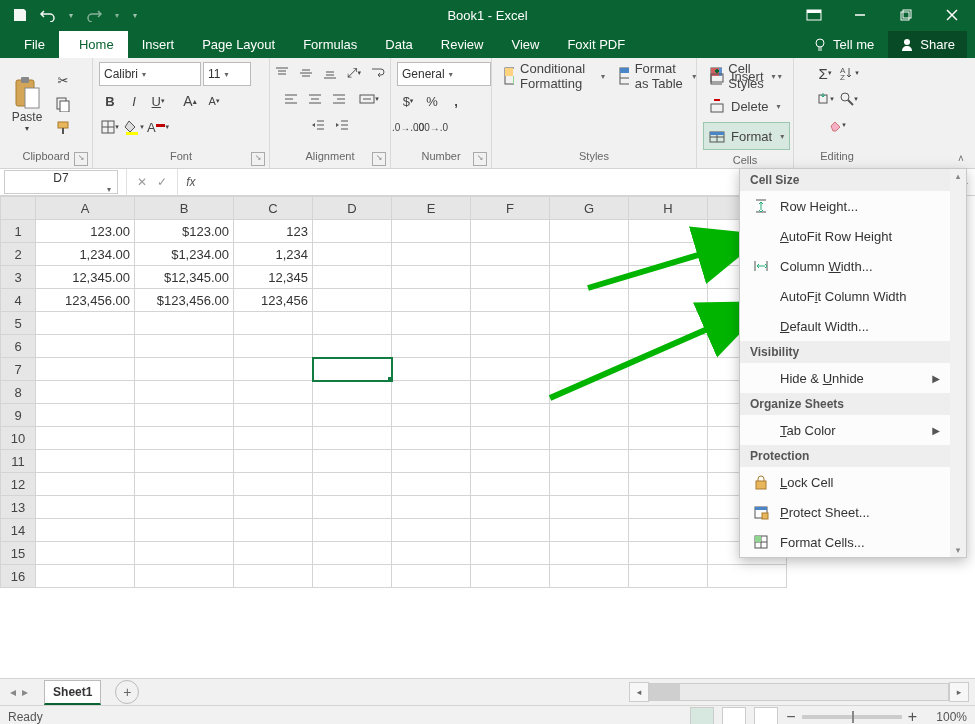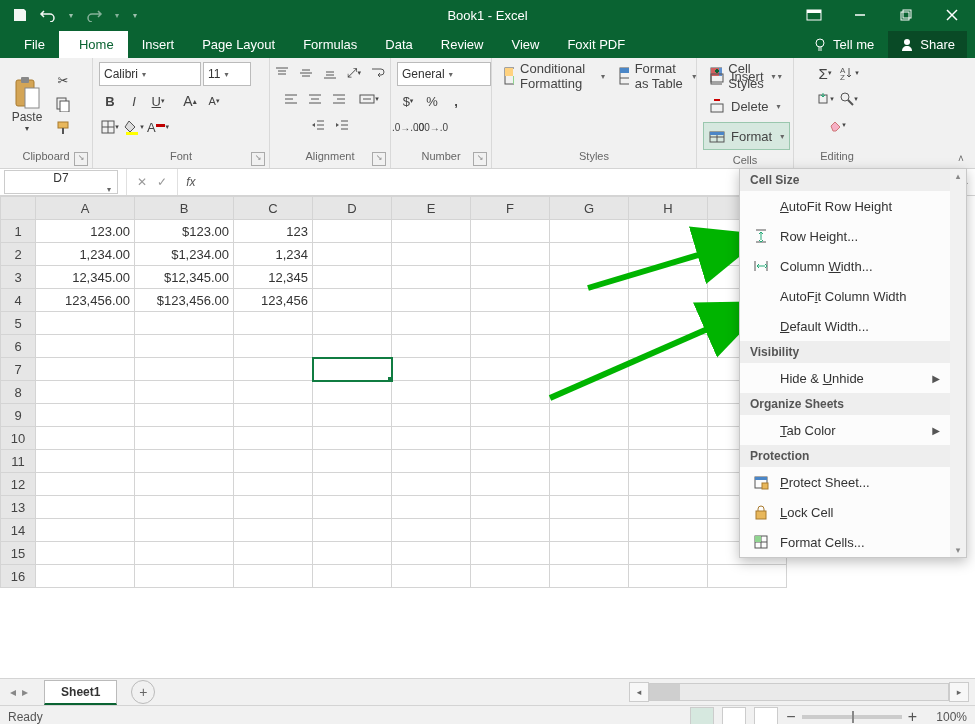--- a/index.html
+++ b/index.html
@@ -40,21 +40,21 @@
   table.sheet{border-collapse:collapse;table-layout:fixed;}
   .sheet th,.sheet td{border:1px solid #d4d4d4;height:22px;padding:0 4px;font-size:13px;color:#333;overflow:hidden;white-space:nowrap;}
   .sheet thead th{background:#e6e6e6;font-weight:normal;text-align:center;color:#444;}
   .sheet tbody th{background:#e6e6e6;font-weight:normal;text-align:center;width:26px;color:#444;}
   .sheet .corner{background:#e6e6e6;width:26px;}
   .sheet td{text-align:right;}
   .sel{outline:2px solid #107c41;outline-offset:-1px;position:relative;}
   .sel::after{content:"";position:absolute;right:-3px;bottom:-3px;width:6px;height:6px;background:#107c41;}
   .sheettabs{height:26px;border-top:1px solid #d4d4d4;display:flex;align-items:center;background:#f1f1f1;position:relative;}
   .navarrows{display:flex;gap:6px;padding:0 10px;color:#888;}
-  .stab{padding:4px 16px;background:#fff;border:1px solid #bbb;border-bottom:2px solid #0a6332;font-size:12px;font-weight:bold;color:#333;margin-left:6px;}
+  .stab{padding:4px 8px;background:#fff;border:1px solid #bbb;border-bottom:2px solid #0a6332;font-size:12px;font-weight:bold;color:#333;margin-left:6px;}
   .newsheet{width:22px;height:22px;border:1px solid #bbb;border-radius:50%;display:flex;align-items:center;justify-content:center;margin-left:14px;color:#666;font-size:14px;}
   .hscroll{position:absolute;right:6px;top:4px;width:340px;height:18px;display:flex;align-items:center;}
   .hscroll .trk{flex:1;height:16px;background:#eaeaea;border:1px solid #ccc;position:relative;}
   .hscroll .thumb{position:absolute;left:0;top:0;bottom:0;width:30px;background:#cfcfcf;}
   .hscroll .arr{width:18px;height:18px;border:1px solid #ccc;background:#f7f7f7;display:flex;align-items:center;justify-content:center;font-size:9px;color:#666;}
   .statusbar{height:22px;background:#f1f1f1;border-top:1px solid #d4d4d4;display:flex;align-items:center;font-size:12px;color:#555;padding:0 8px;}
   .statusbar .right{margin-left:auto;display:flex;align-items:center;gap:8px;}
   .viewbtn{width:22px;height:18px;border:1px solid #ccc;background:#fff;}
   .zoom{display:flex;align-items:center;gap:6px;}
   .zoom .track{width:100px;height:4px;background:#ccc;position:relative;}
@@ -712,34 +712,34 @@
       <span style="font-size:16px;cursor:pointer">+</span>
       <span style="width:44px;text-align:right">100%</span>
     </div>
   </div>
 </div>
 
 <div class="menu">
   <div class="menu-inner" id="menu-inner">
       <div class="hdr">Cell Size</div>
       <div class="mi">
-        <span class="ic"></span>
-        <span><span class="ul">A</span>utoFit Row Height</span>
-      </div>
-      <div class="mi">
         <span class="ic">
           <svg width="16" height="16">
             <line x1="3" y1="2" x2="13" y2="2" stroke="#555"></line>
             <line x1="3" y1="14" x2="13" y2="14" stroke="#555"></line>
             <path d="M8 4v8m0-8l-2 2m2-2l2 2m-2 8l-2-2m2 2l2-2" stroke="#2a7" fill="none"></path>
           </svg>
         </span>
         <span>Row Height...</span>
       </div>
       <div class="mi">
+        <span class="ic"></span>
+        <span><span class="ul">A</span>utoFit Row Height</span>
+      </div>
+      <div class="mi">
         <span class="ic">
           <svg width="16" height="16">
             <line x1="2" y1="3" x2="2" y2="13" stroke="#555"></line>
             <line x1="14" y1="3" x2="14" y2="13" stroke="#555"></line>
             <path d="M4 8h8m-8 0l2-2m-2 2l2 2m8-2l-2-2m2 2l-2 2" stroke="#2a7" fill="none"></path>
           </svg>
         </span>
         <span>Column <span class="ul">W</span>idth...</span>
       </div>
       <div class="mi">
@@ -759,35 +759,35 @@
       <div class="hdr">Organize Sheets</div>
       <div class="mi">
         <span class="ic"></span>
         <span><span class="ul">T</span>ab Color</span>
         <span class="sub">▶</span>
       </div>
       <div class="hdr">Protection</div>
       <div class="mi">
         <span class="ic">
           <svg width="16" height="16">
+            <rect x="3" y="7" width="10" height="8" fill="#e8b75b" stroke="#a87a2e"></rect>
+            <path d="M5 7V5a3 3 0 0 1 6 0v2" fill="none" stroke="#a87a2e"></path>
+          </svg>
+        </span>
+        <span><span class="ul">L</span>ock Cell</span>
+      </div>
+      <div class="mi">
+        <span class="ic">
+          <svg width="16" height="16">
             <rect x="2" y="3" width="12" height="11" fill="none" stroke="#555"></rect>
             <rect x="2" y="3" width="12" height="3" fill="#4a86c7"></rect>
             <rect x="9" y="9" width="6" height="6" fill="#e8b75b" stroke="#a87a2e"></rect>
           </svg>
         </span>
         <span><span class="ul">P</span>rotect Sheet...</span>
-      </div>
-      <div class="mi">
-        <span class="ic">
-          <svg width="16" height="16">
-            <rect x="3" y="7" width="10" height="8" fill="#e8b75b" stroke="#a87a2e"></rect>
-            <path d="M5 7V5a3 3 0 0 1 6 0v2" fill="none" stroke="#a87a2e"></path>
-          </svg>
-        </span>
-        <span><span class="ul">L</span>ock Cell</span>
       </div>
       <div class="mi">
         <span class="ic">
           <svg width="16" height="16">
             <rect x="2" y="2" width="12" height="12" fill="none" stroke="#555"></rect>
             <line x1="2" y1="8" x2="14" y2="8" stroke="#555"></line>
             <line x1="8" y1="2" x2="8" y2="14" stroke="#555"></line>
             <rect x="2" y="2" width="6" height="6" fill="#8fd48f"></rect>
           </svg>
         </span>

